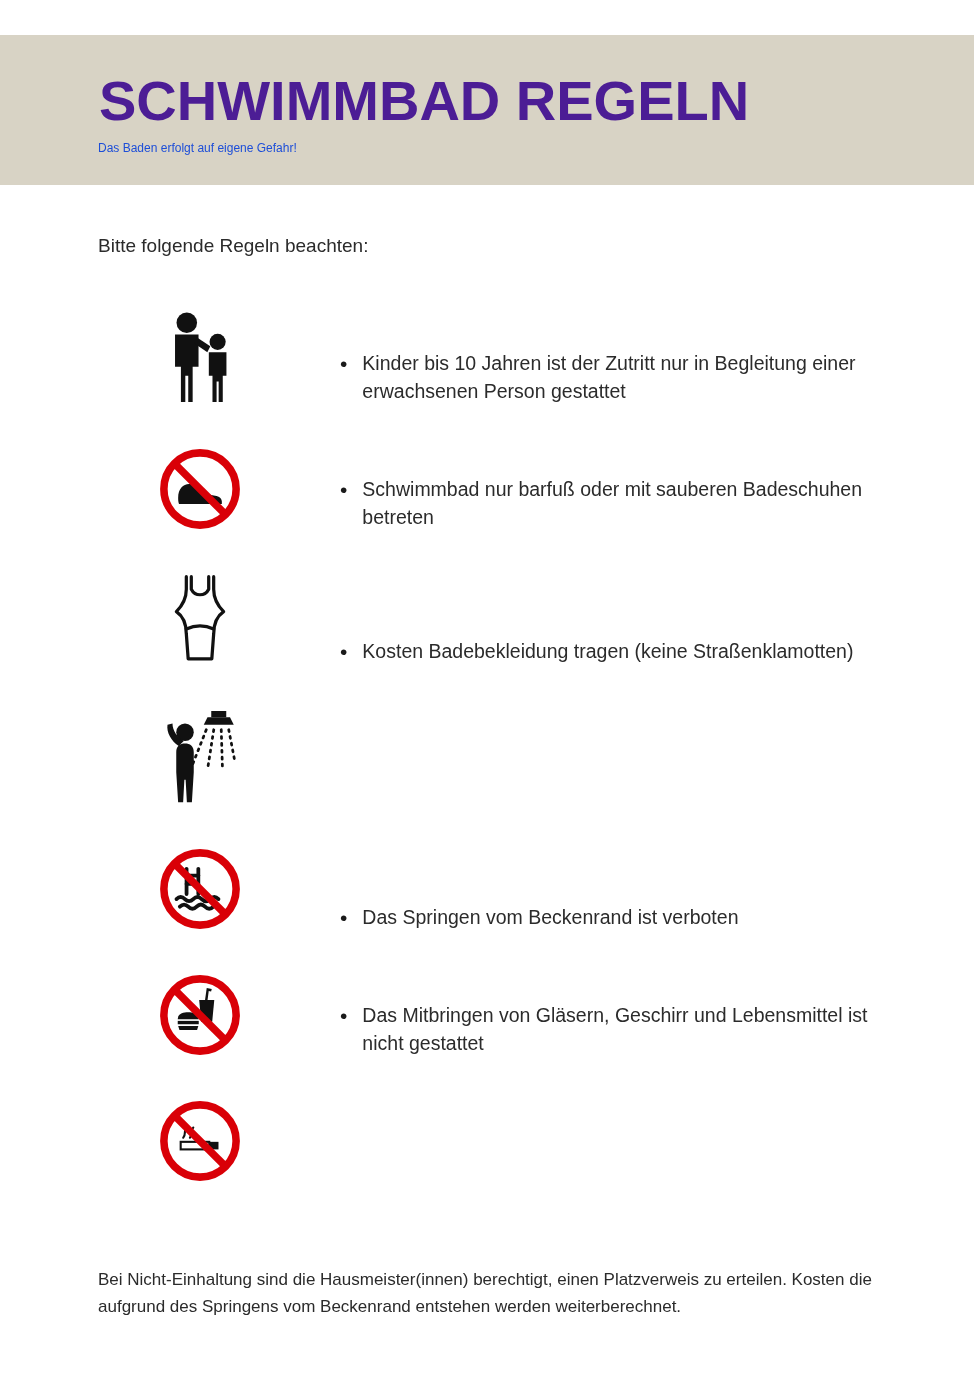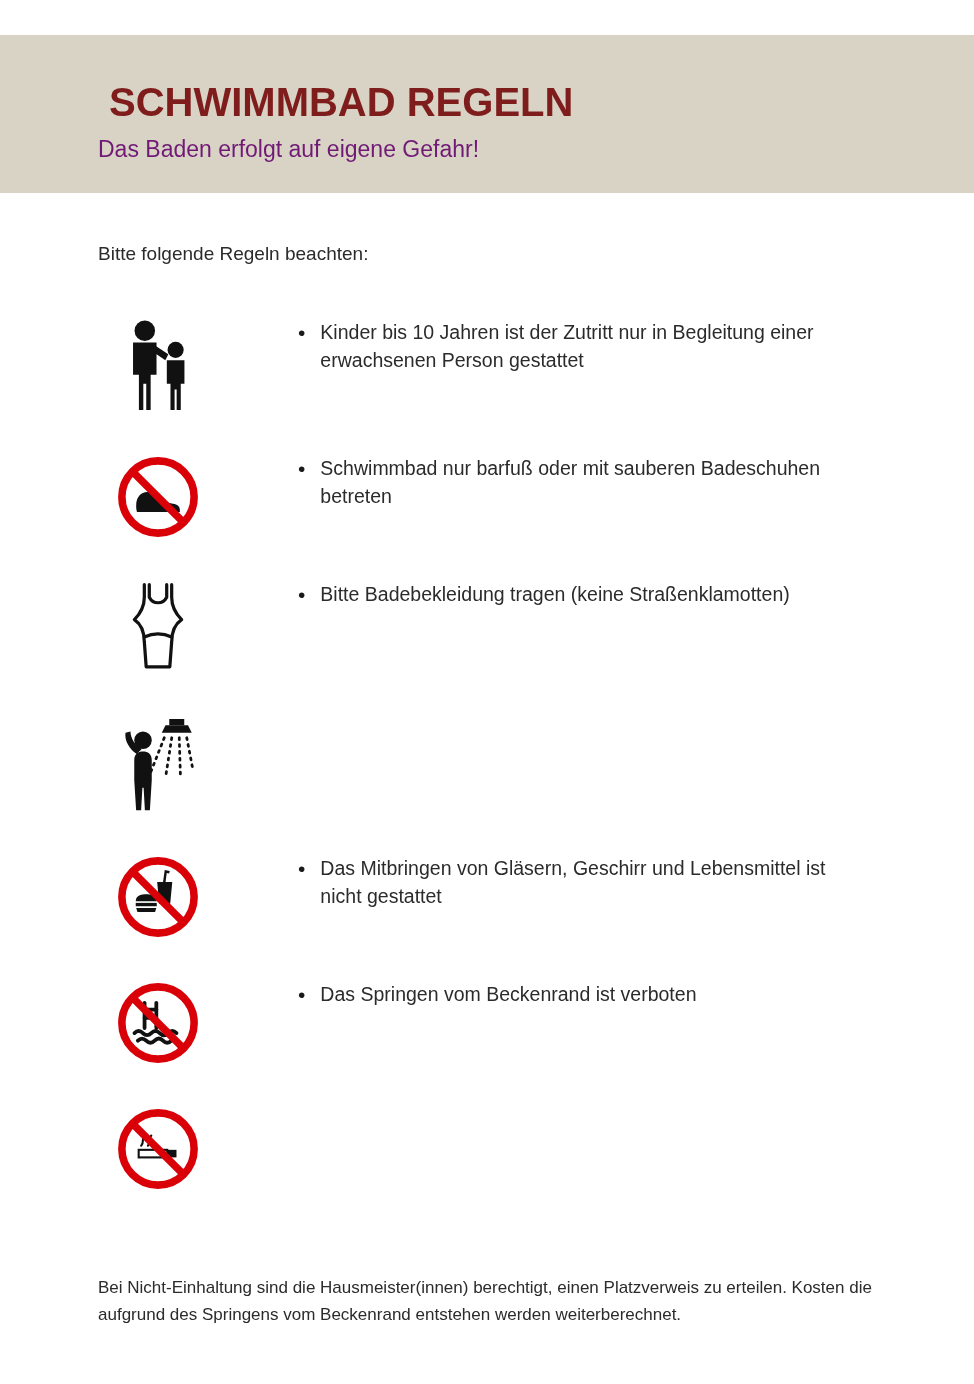--- a/index.html
+++ b/index.html
@@ -6,27 +6,27 @@
     --header-bg:#d8d3c5;
     --prohibition-red:#d90007;
     --icon-black:#111111;
     --text:#2b2b2b;
   }
   html,body{margin:0;padding:0;}
   body{background:#ffffff;font-family:"Liberation Sans",sans-serif;color:var(--text);}
   .page{width:974px;min-height:1384px;background:#ffffff;overflow:hidden;}
 
   .header-band{margin-top:35px;background:var(--header-bg);padding:34px 40px 30px 97px;}
-  .title{margin:12px;font-size:40px;font-weight:800;line-height:1.08;color:#7f1d1d;letter-spacing:0;}
-  .subtitle{margin:10px 0 0 1px;font-size:23px;color:#701a75;}
+  .title{margin:2px;font-size:56px;font-weight:800;line-height:1.08;color:#4c1d95;letter-spacing:0;}
+  .subtitle{margin:10px 0 0 1px;font-size:12px;color:#1d4ed8;}
 
   .intro{margin:50px 0 0 98px;font-size:19px;}
 
   .rules{margin-top:54px;display:flex;flex-direction:column;gap:42px;}
-  .rule-row{display:flex;align-items:flex-start;padding-left:58px;}
+  .rule-row{display:flex;align-items:flex-end;padding-left:100px;}
   .icon-col{width:200px;flex:0 0 200px;display:flex;justify-content:center;align-items:center;}
   .rule-text-wrap{margin-left:40px;max-width:548px;display:flex;align-items:flex-start;}
   .bullet{flex:0 0 auto;}
   .bullet::before{content:"\2022";font-size:21px;margin-right:15px;color:#1a1a1a;line-height:1.3;}
   .rule-text{margin:0;font-size:19.5px;line-height:1.42;}
 
   .footer{margin:84px 76px 60px 98px;max-width:800px;font-size:17px;line-height:1.55;}
 
   
   .ring{fill:none;stroke:var(--prohibition-red);stroke-width:9;}
@@ -83,57 +83,39 @@
         <svg width="70" height="92" viewBox="0 0 56 74" aria-hidden="true">
           <g class="stroke-glyph" stroke-width="2.6" stroke-linejoin="round" stroke-linecap="round">
             <path d="M17 3 V13 C17 21 13 27 9 31 C15 35 17 41 17 49 L18.5 69 H37.5 L39 49 C39 41 41 35 47 31 C43 27 39 21 39 13 V3"></path>
             <path d="M21 3 V13 C24 19 32 19 35 13 V3"></path>
             <path d="M17 45 Q28 40 39 45"></path>
           </g>
         </svg>
       </div>
       <div class="rule-text-wrap">
         <span class="bullet"></span>
-        <p class="rule-text">Bitte Badebekleidung tragen (keine Straßenklamotten)</p>
+        <p class="rule-text">Kosten Badebekleidung tragen (keine Straßenklamotten)</p>
       </div>
     </div>
 
     <div class="rule-row">
       <div class="icon-col">
         <svg width="80" height="98" viewBox="0 0 64 78" aria-hidden="true">
           <path class="glyph" d="M41 3 H53 V8 H41 Z"></path>
           <path class="glyph" d="M38 8 H56 L59 14 H35 Z"></path>
           <g class="stroke-glyph" stroke-width="2.2" stroke-dasharray="1.5 4" stroke-linecap="round">
             <line x1="37" y1="18" x2="26" y2="46"></line>
             <line x1="43" y1="18" x2="38" y2="50"></line>
             <line x1="49" y1="18" x2="50" y2="50"></line>
             <line x1="55" y1="18" x2="60" y2="44"></line>
           </g>
           <circle class="glyph" cx="20" cy="20" r="7"></circle>
           <path class="glyph" d="M15 31 C9 27 5 20 6 14 L10 13 C10 19 14 24 19 27 Z"></path>
           <path class="glyph" d="M13 36 C13 31 16 29 20 29 C24 29 27 31 27 36 L27 52 L25.5 76 L21.5 76 L20.5 58 L19.5 58 L18.5 76 L14.5 76 L13 52 Z"></path>
         </svg>
-      </div>
-    </div>
-
-    <div class="rule-row">
-      <div class="icon-col">
-        <svg width="84" height="84" viewBox="0 0 100 100" aria-hidden="true">
-          <circle class="ring" cx="50" cy="50" r="43"></circle>
-          <path class="glyph" d="M56 32 L58 18 L64 19 L63.2 22 L60.4 21.5 L59 32 Z"></path>
-          <path class="glyph" d="M49 32 H67 L64.5 58 H51.5 Z"></path>
-          <path class="glyph" d="M24 52 C26 45 46 45 48 52 L48.5 55 H23.5 Z"></path>
-          <rect class="glyph" x="23.5" y="57" width="25" height="4"></rect>
-          <path class="glyph" d="M24 63 H48 L46.5 68 H25.5 Z"></path>
-          <line class="slash" x1="20" y1="20" x2="80" y2="80"></line>
-        </svg>
-      </div>
-      <div class="rule-text-wrap">
-        <span class="bullet"></span>
-        <p class="rule-text">Das Mitbringen von Gläsern, Geschirr und Lebensmittel ist nicht gestattet</p>
       </div>
     </div>
 
     <div class="rule-row">
       <div class="icon-col">
         <svg width="84" height="84" viewBox="0 0 100 100" aria-hidden="true">
           <circle class="ring" cx="50" cy="50" r="43"></circle>
           <g class="stroke-glyph" stroke-width="4.5" stroke-linecap="round">
             <line x1="34" y1="26" x2="34" y2="56"></line>
             <line x1="48" y1="26" x2="48" y2="56"></line>
@@ -148,20 +130,38 @@
       <div class="rule-text-wrap">
         <span class="bullet"></span>
         <p class="rule-text">Das Springen vom Beckenrand ist verboten</p>
       </div>
     </div>
 
     <div class="rule-row">
       <div class="icon-col">
         <svg width="84" height="84" viewBox="0 0 100 100" aria-hidden="true">
           <circle class="ring" cx="50" cy="50" r="43"></circle>
+          <path class="glyph" d="M56 32 L58 18 L64 19 L63.2 22 L60.4 21.5 L59 32 Z"></path>
+          <path class="glyph" d="M49 32 H67 L64.5 58 H51.5 Z"></path>
+          <path class="glyph" d="M24 52 C26 45 46 45 48 52 L48.5 55 H23.5 Z"></path>
+          <rect class="glyph" x="23.5" y="57" width="25" height="4"></rect>
+          <path class="glyph" d="M24 63 H48 L46.5 68 H25.5 Z"></path>
+          <line class="slash" x1="20" y1="20" x2="80" y2="80"></line>
+        </svg>
+      </div>
+      <div class="rule-text-wrap">
+        <span class="bullet"></span>
+        <p class="rule-text">Das Mitbringen von Gläsern, Geschirr und Lebensmittel ist nicht gestattet</p>
+      </div>
+    </div>
+
+    <div class="rule-row">
+      <div class="icon-col">
+        <svg width="84" height="84" viewBox="0 0 100 100" aria-hidden="true">
+          <circle class="ring" cx="50" cy="50" r="43"></circle>
           <rect x="27" y="51" width="34" height="9" fill="#ffffff" class="stroke-glyph" stroke-width="2.5"></rect>
           <rect class="glyph" x="61" y="51" width="11" height="9"></rect>
           <g class="stroke-glyph" stroke-width="2.5" stroke-linecap="round">
             <path d="M30 46 C34 42 30 38 34 33"></path>
             <path d="M38 46 C42 42 38 38 42 34"></path>
           </g>
           <line class="slash" x1="20" y1="20" x2="80" y2="80"></line>
         </svg>
       </div>
     </div>

